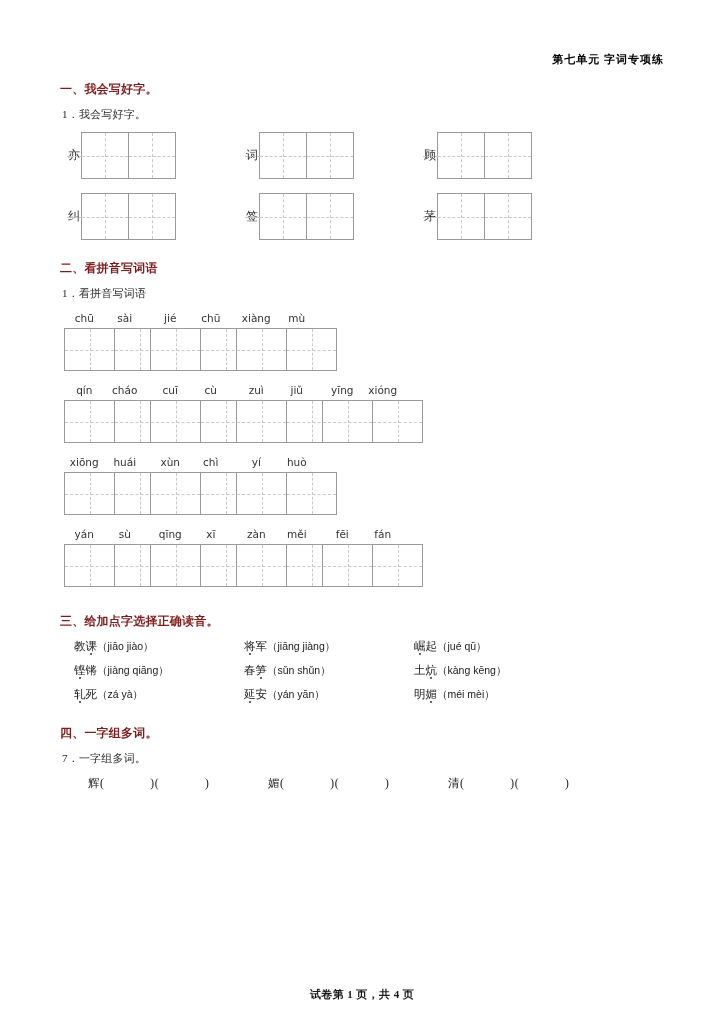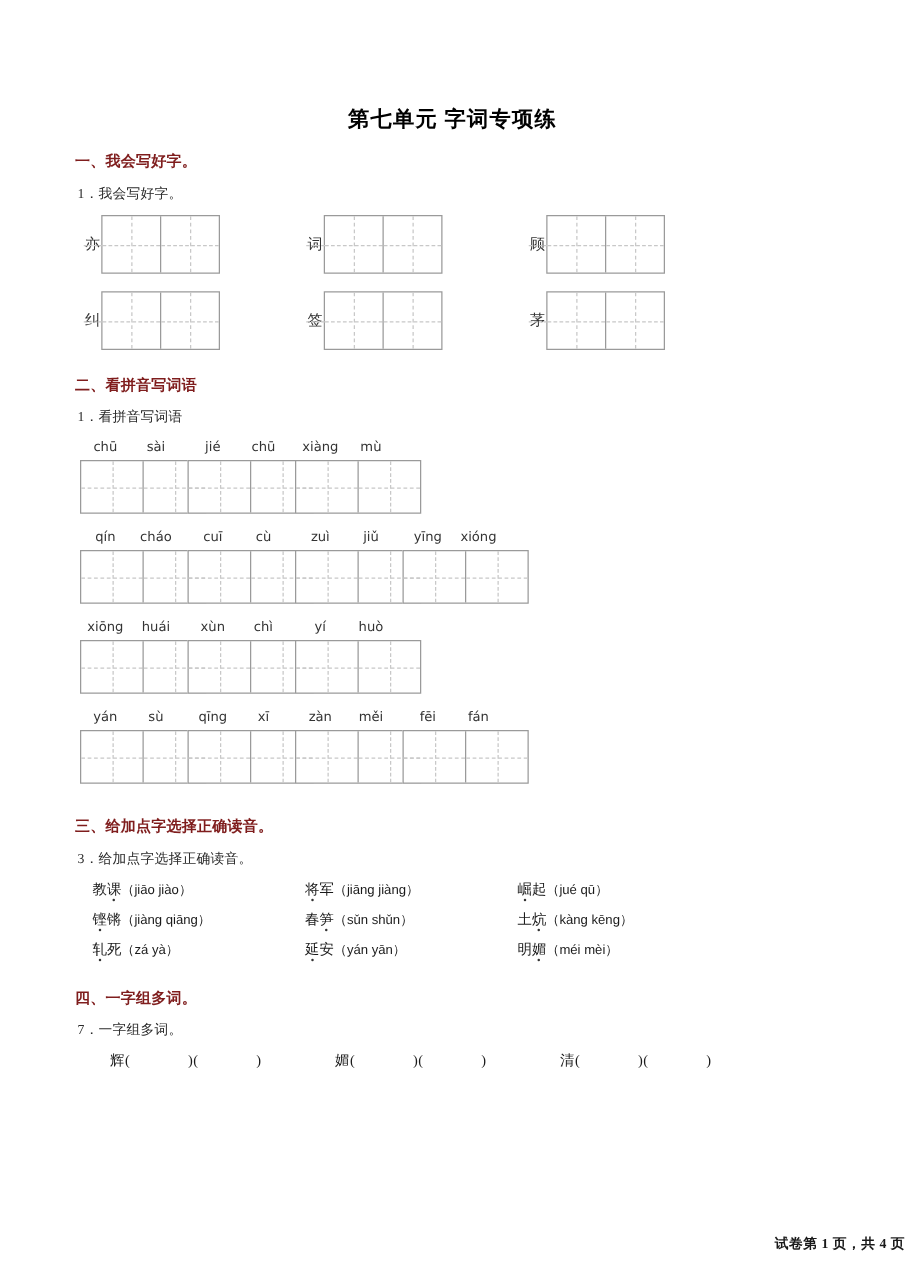--- a/index.html
+++ b/index.html
@@ -18,25 +18,25 @@
   .page {
     position: relative;
     width: 724px;
     height: 1024px;
     box-sizing: border-box;
     padding: 0 60px;
   }
 
   
   .doc-title {
-    text-align: center;
-    font-size: 17px;
+    text-align: right;
+    font-size: 11px;
     font-weight: bold;
     letter-spacing: 1px;
-    padding-top: 84px;
+    padding-top: 52px;
     margin: 0 0 14px 0;
     font-family: "Liberation Serif", "DejaVu Serif", serif;
     color: #000;
   }
 
   
   .sec-head {
     font-size: 12px;
     font-weight: bold;
     color: #7f1d1d;
@@ -178,21 +178,21 @@
     letter-spacing: 0.5px;
   }
   .s4-blank { display: inline-block; width: 46px; }
 
   
   .footer {
     position: absolute;
     left: 0;
     right: 0;
     bottom: 22px;
-    text-align: right;
+    text-align: center;
     font-size: 11px;
     font-weight: bold;
     color: #1a1a1a;
     letter-spacing: 0.4px;
   }
 
   .spacer-sm { height: 6px; }
   .spacer-md { height: 14px; }
 </style>
 </head>
@@ -412,21 +412,20 @@
       <div class="gridbox s2">
         <div class="gridcell"></div>
         <div class="gridcell"></div>
       </div>
     </div>
   </div>
 
   <div class="spacer-md"></div>
 
   <div class="sec-head">三、给加点字选择正确读音。</div>
-  <div class="q-line">3．给加点字选择正确读音。</div>
 
   <div class="s3-row">
     <div class="s3-item">
       <span>教</span><span class="dotted">课</span><span class="pyn">（<span>jiāo jiào</span>）</span>
     </div>
     <div class="s3-item">
       <span class="dotted">将</span><span>军</span><span class="pyn">（<span>jiāng jiàng</span>）</span>
     </div>
     <div class="s3-item">
       <span class="dotted">崛</span><span>起</span><span class="pyn">（<span>jué qū</span>）</span>

